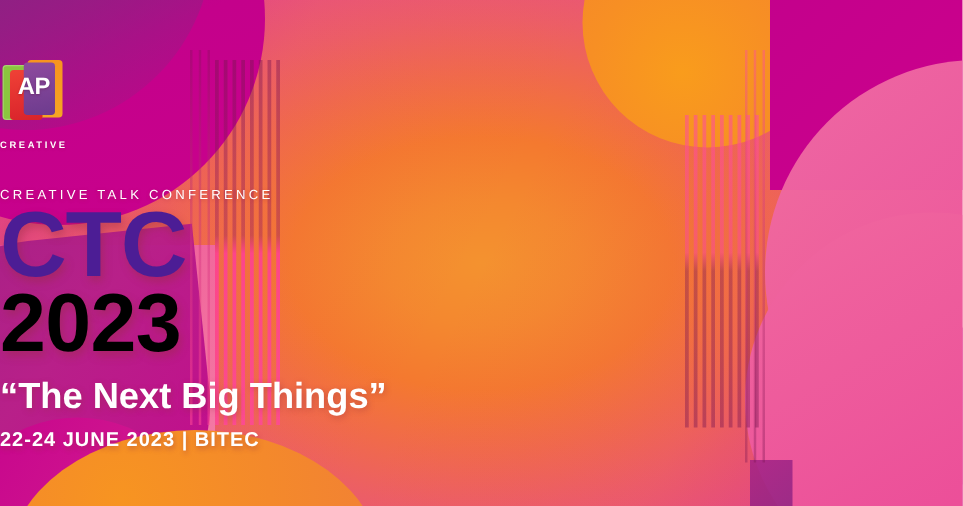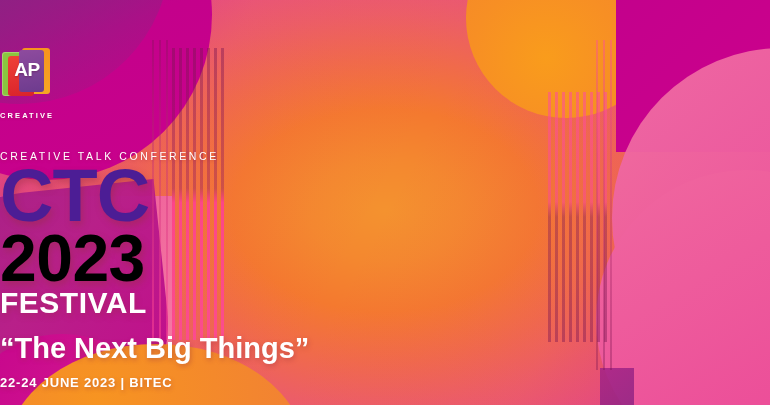--- a/index.html
+++ b/index.html
@@ -275,21 +275,21 @@
     color: #ffffff;
     font-size: 29px;
     font-weight: bold;
     letter-spacing: 0px;
     text-shadow: 1px 2px 5px rgba(150,45,60,0.40);
   }
 
   .datebar {
     margin-top: 10px;
     color: #ffffff;
-    font-size: 13px;
+    font-size: 16px;
     font-weight: bold;
     letter-spacing: 0.8px;
     text-shadow: 1px 2px 4px rgba(150,45,60,0.40);
   }
 </style>
 </head>
 <body>
 
 <div id="poster">
 
@@ -356,20 +356,19 @@
       <div class="card card-purple"></div>
       <div class="ap">AP</div>
     </div>
 
     <div class="presents">CREATIVE</div>
 
     <div class="eyebrow">CREATIVE TALK CONFERENCE</div>
 
     <div class="title-ctc">CTC</div>
     <div class="title-year">2023</div>
-    <div class="title-festival">FESTIVAL</div>
 
     <div class="tagline">“The Next Big Things”</div>
 
     <div class="datebar">22-24 JUNE 2023 | BITEC</div>
 
   </div>
 </div>
 
 </body></html>

